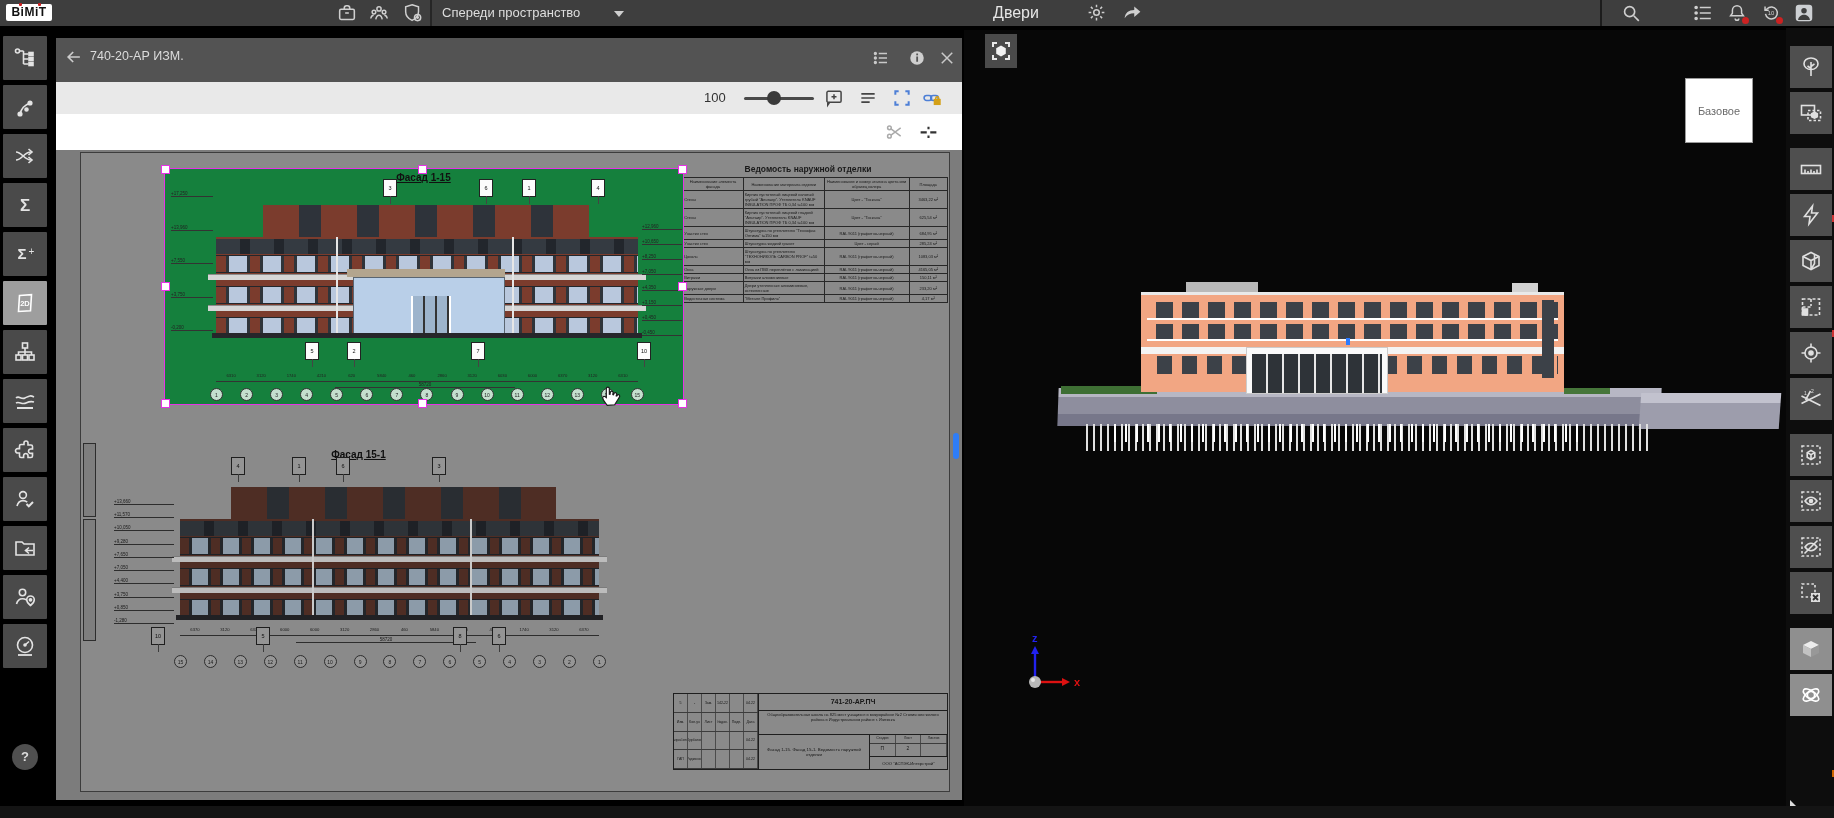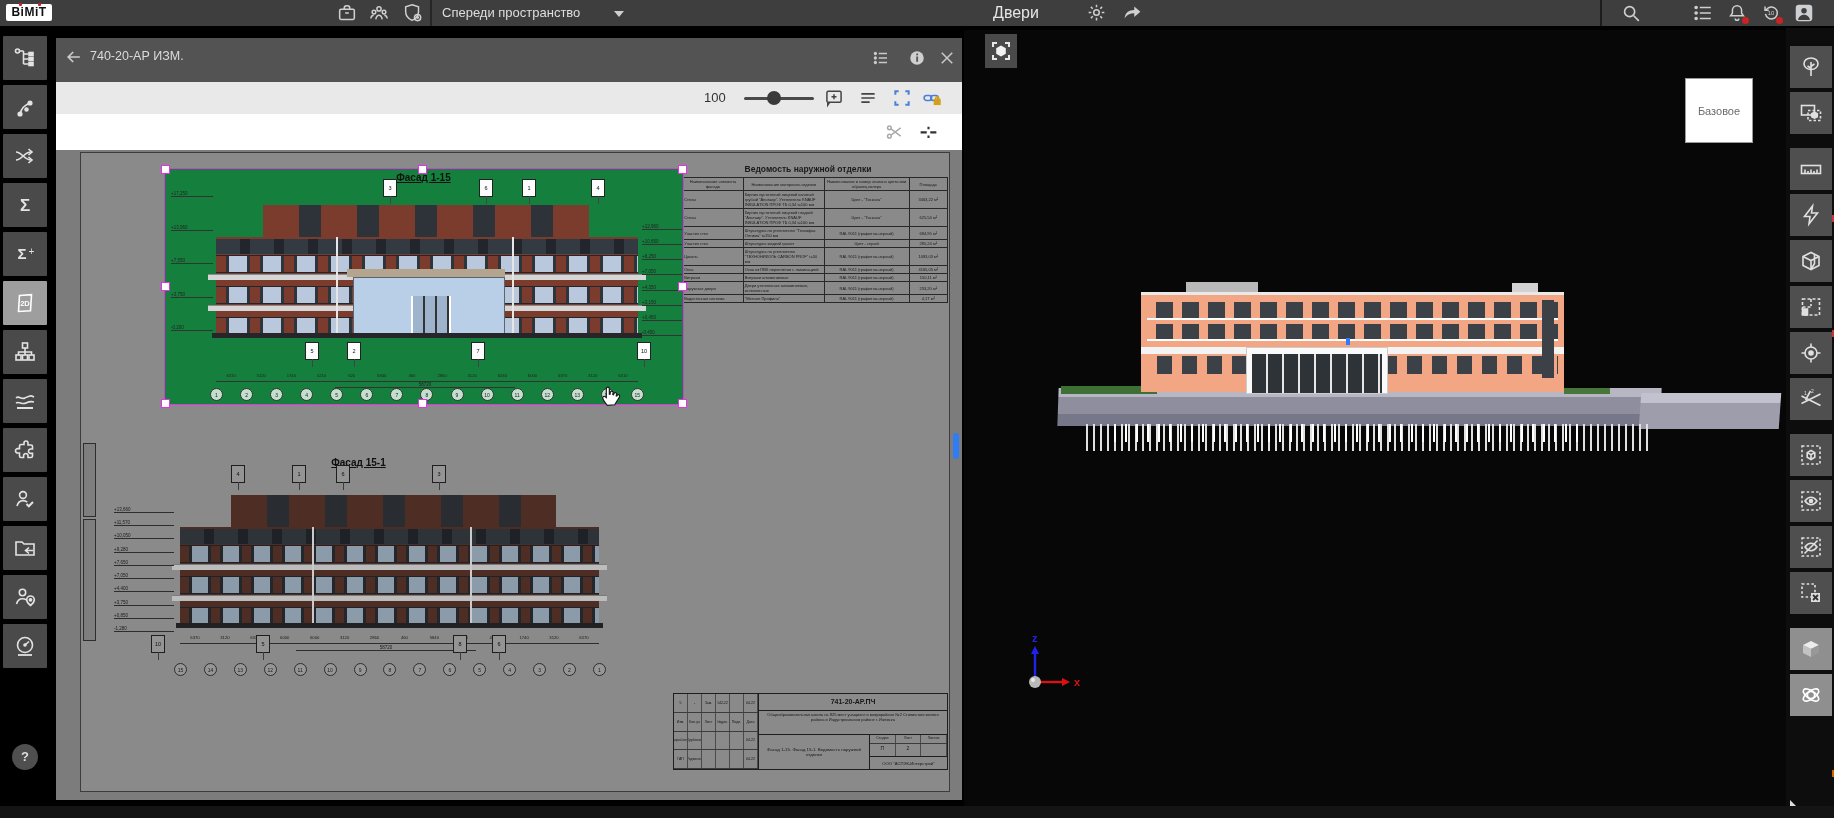--- a/index.html
+++ b/index.html
@@ -461,21 +461,21 @@
       </span>
     </div>
 
     <div id="v-doc">
       <div id="sheet">
 
         <div class="dimmed">
           <div class="fmt-box" style="top:290px;height:72px"></div>
           <div class="fmt-box" style="top:366px;height:120px"></div>
 
-          <div class="facade f2" style="left:15px;top:304px;width:525px;height:225px">
+          <div class="facade f2" style="left:15px;top:296px;width:525px;height:225px">
             <div class="f-title">Фасад 15-1</div>
             <div class="bldg" style="left:84px;top:38px;width:419px;height:133px">
               <div class="topfloor" style="left:51px;width:325px"></div>
               <div class="mainwall">
                 <div class="band-dark"></div>
                 <div class="win-row r1"></div>
                   <div class="slabband s1"></div>
                 <div class="win-row r2"></div>
                   <div class="slabband s2"></div>
                 <div class="win-row r3"></div>

